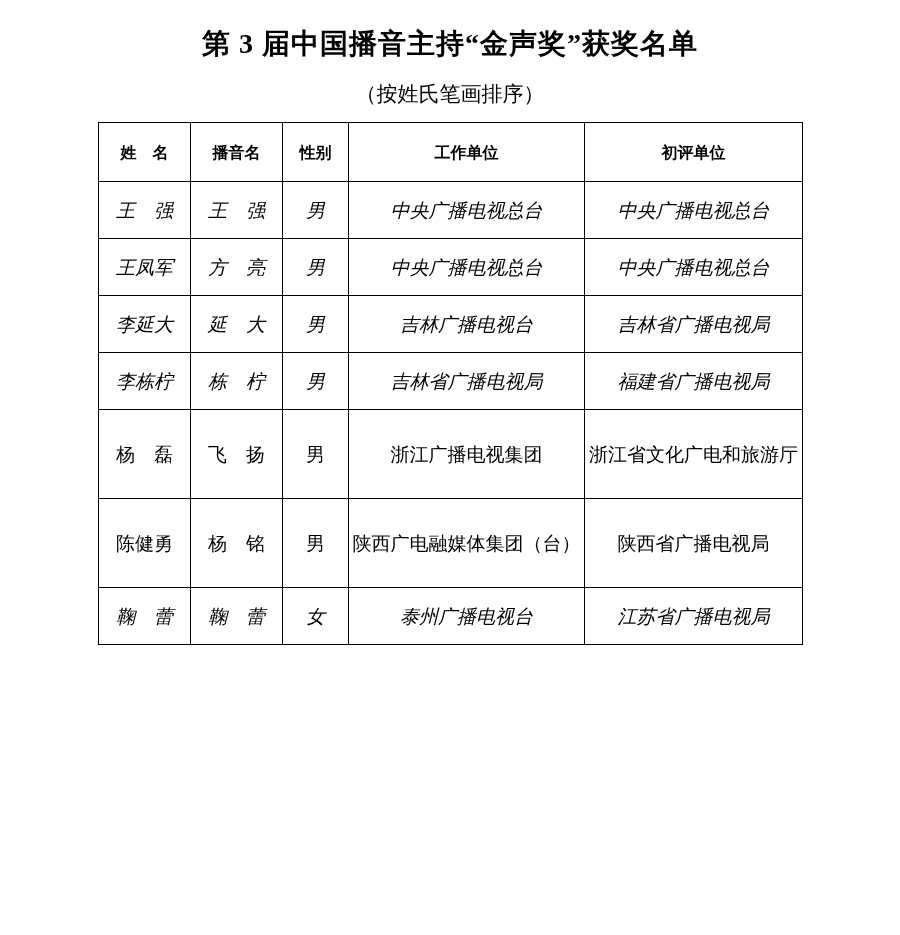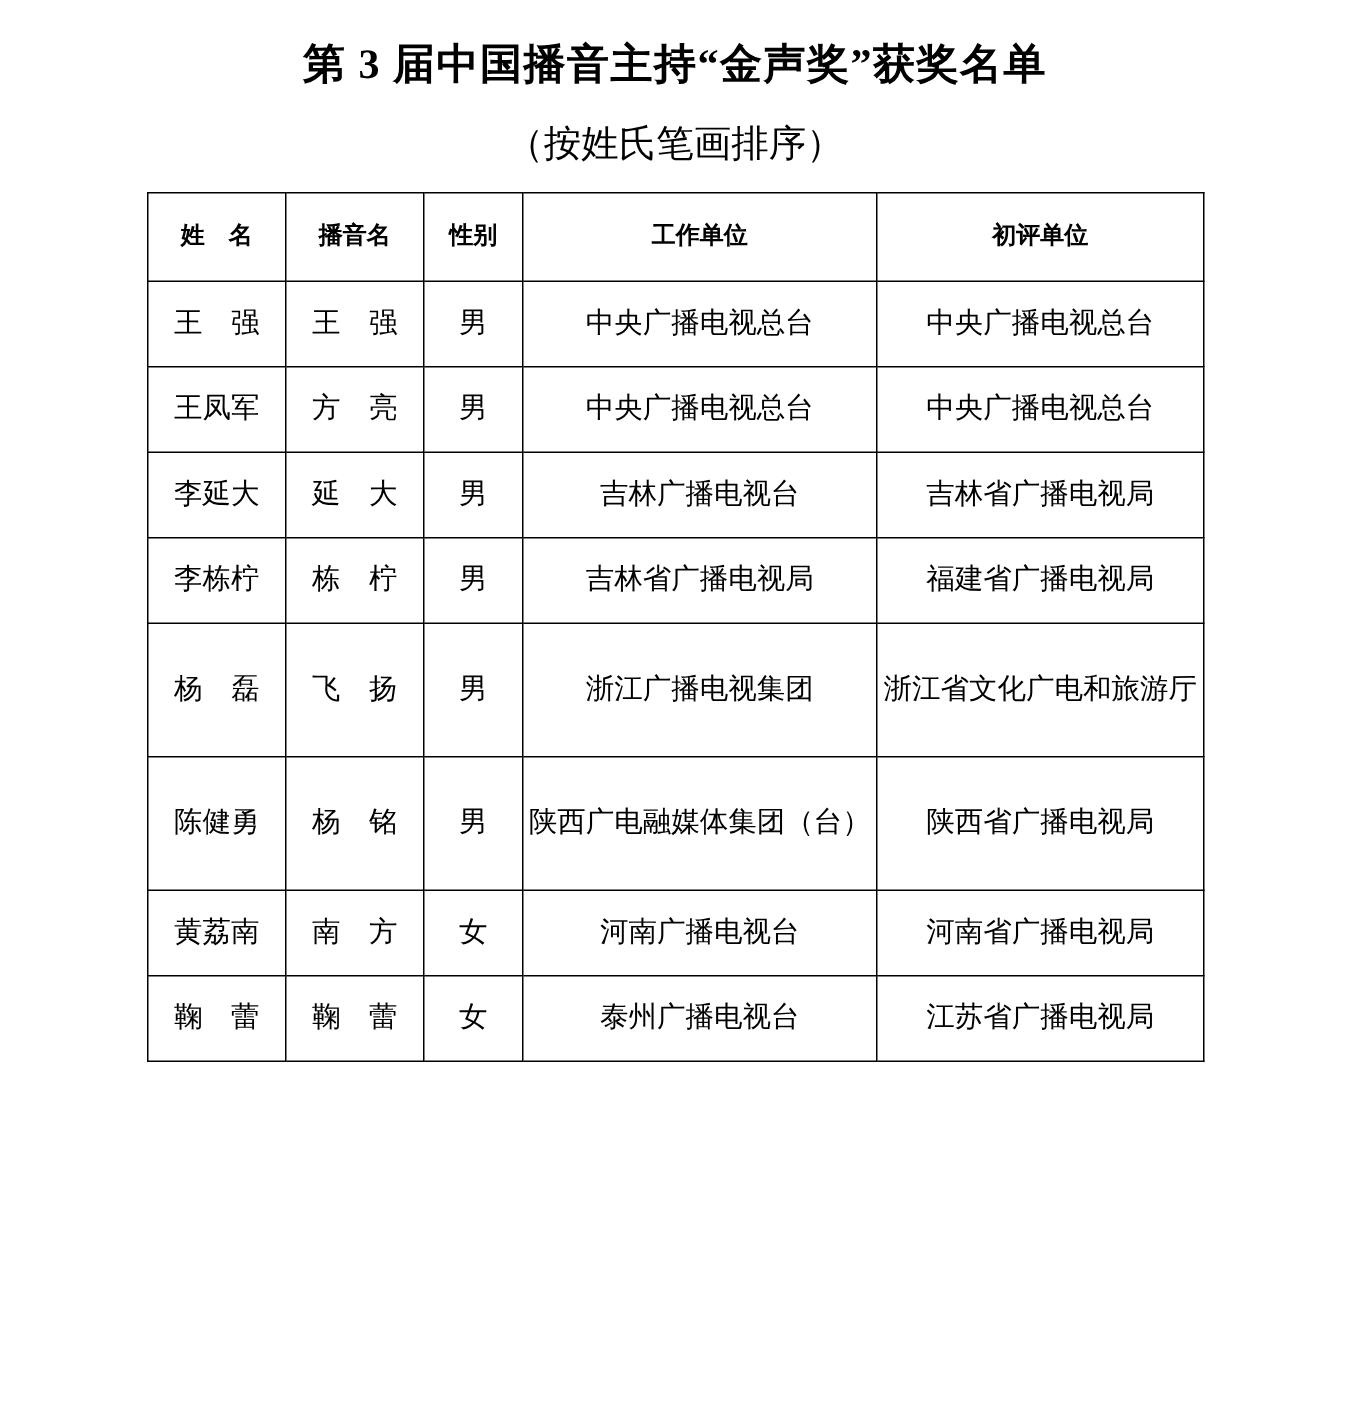--- a/index.html
+++ b/index.html
@@ -26,21 +26,21 @@
     font-size: 28px;
     font-weight: bold;
     letter-spacing: 1px;
     margin-top: 26px;
     margin-bottom: 0;
     line-height: 1.25;
     white-space: nowrap;
   }
   .doc-subtitle {
     text-align: center;
-    font-size: 25px;
+    font-size: 21px;
     margin-top: 20px;
     line-height: 1.3;
   }
   .section-heading {
     font-size: 22px;
     font-weight: bold;
     margin-top: 22px;
     margin-left: 24px;
     line-height: 1.3;
   }
@@ -64,21 +64,21 @@
     font-size: 16px;
     height: 46px;
   }
   .col-name   { width: 92px; }
   .col-alias  { width: 92px; }
   .col-gender { width: 66px; }
   .col-work   { width: 236px; }
   .col-review { width: 218px; }
   .r-tall td { height: 116px; }
   .r-mid td { height: 76px; }
-  .r-std td { height: 44px; }
+  .r-std td { height: 44px; font-style: italic; }
 </style>
 </head>
 <body>
 
 <div class="page">
 
   <h1 class="doc-title">第 3 届中国播音主持“金声奖”获奖名单</h1>
 
   <div class="doc-subtitle">（按姓氏笔画排序）</div>
 
@@ -137,27 +137,20 @@
         <td>浙江省文化广电和旅游厅</td>
       </tr>
       <tr class="r-mid">
         <td>陈健勇</td>
         <td>杨　铭</td>
         <td>男</td>
         <td>陕西广电融媒体集团（台）</td>
         <td>陕西省广播电视局</td>
       </tr>
       <tr class="r-std">
-        <td>黄荔南</td>
-        <td>南　方</td>
-        <td>女</td>
-        <td>河南广播电视台</td>
-        <td>河南省广播电视局</td>
-      </tr>
-      <tr class="r-std">
         <td>鞠　蕾</td>
         <td>鞠　蕾</td>
         <td>女</td>
         <td>泰州广播电视台</td>
         <td>江苏省广播电视局</td>
       </tr>
     </tbody>
   </table>
 
 </div>

